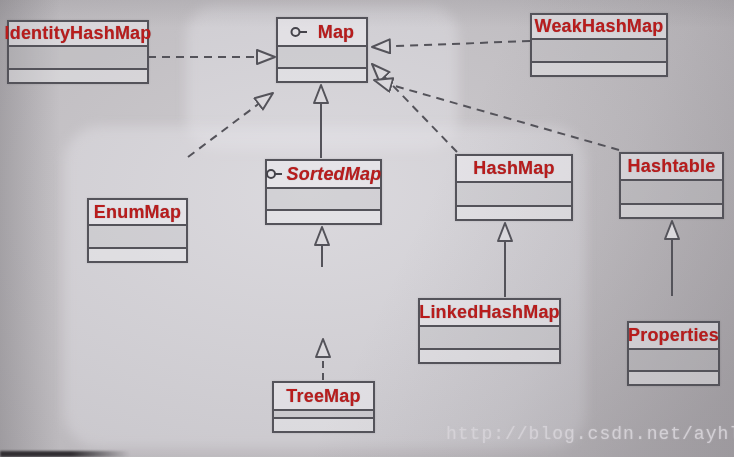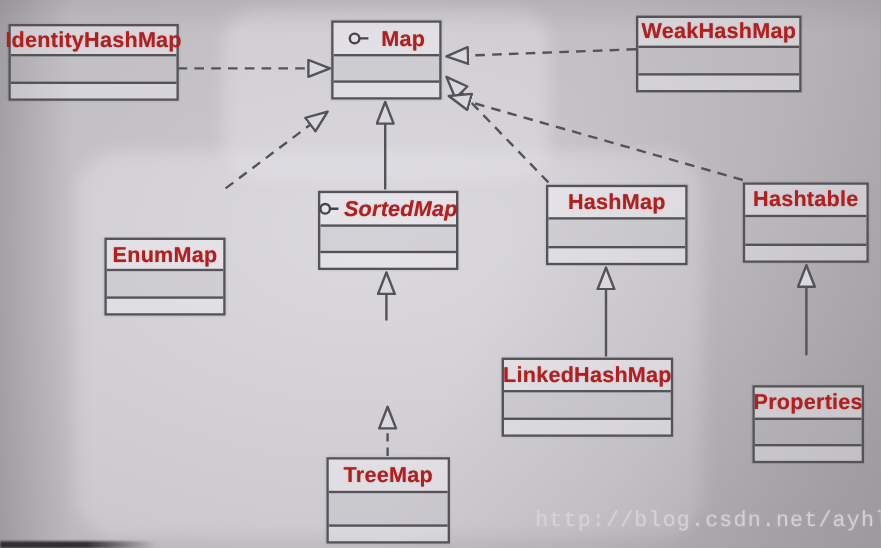--- a/index.html
+++ b/index.html
@@ -159,21 +159,21 @@
     </div>
 
     <div class="uml-box" style="left:627px;top:297px;width:93px;height:65px;margin-top:24px;">
       <div class="row-title" style="height:27px;">
         <span>Properties</span>
       </div>
       <div class="row-mid"></div>
       <div class="row-bot"></div>
     </div>
 
-    <div class="uml-box" style="left:272px;top:381px;width:103px;height:72px;">
+    <div class="uml-box" style="left:272px;top:381px;width:103px;height:52px;">
       <div class="row-title" style="height:28px;">
         <span>TreeMap</span>
       </div>
       <div class="row-mid"></div>
       <div class="row-bot"></div>
     </div>
 
     <div id="watermark">http://blog.csdn.net/ayhlay</div>
   </div>
 </div>

